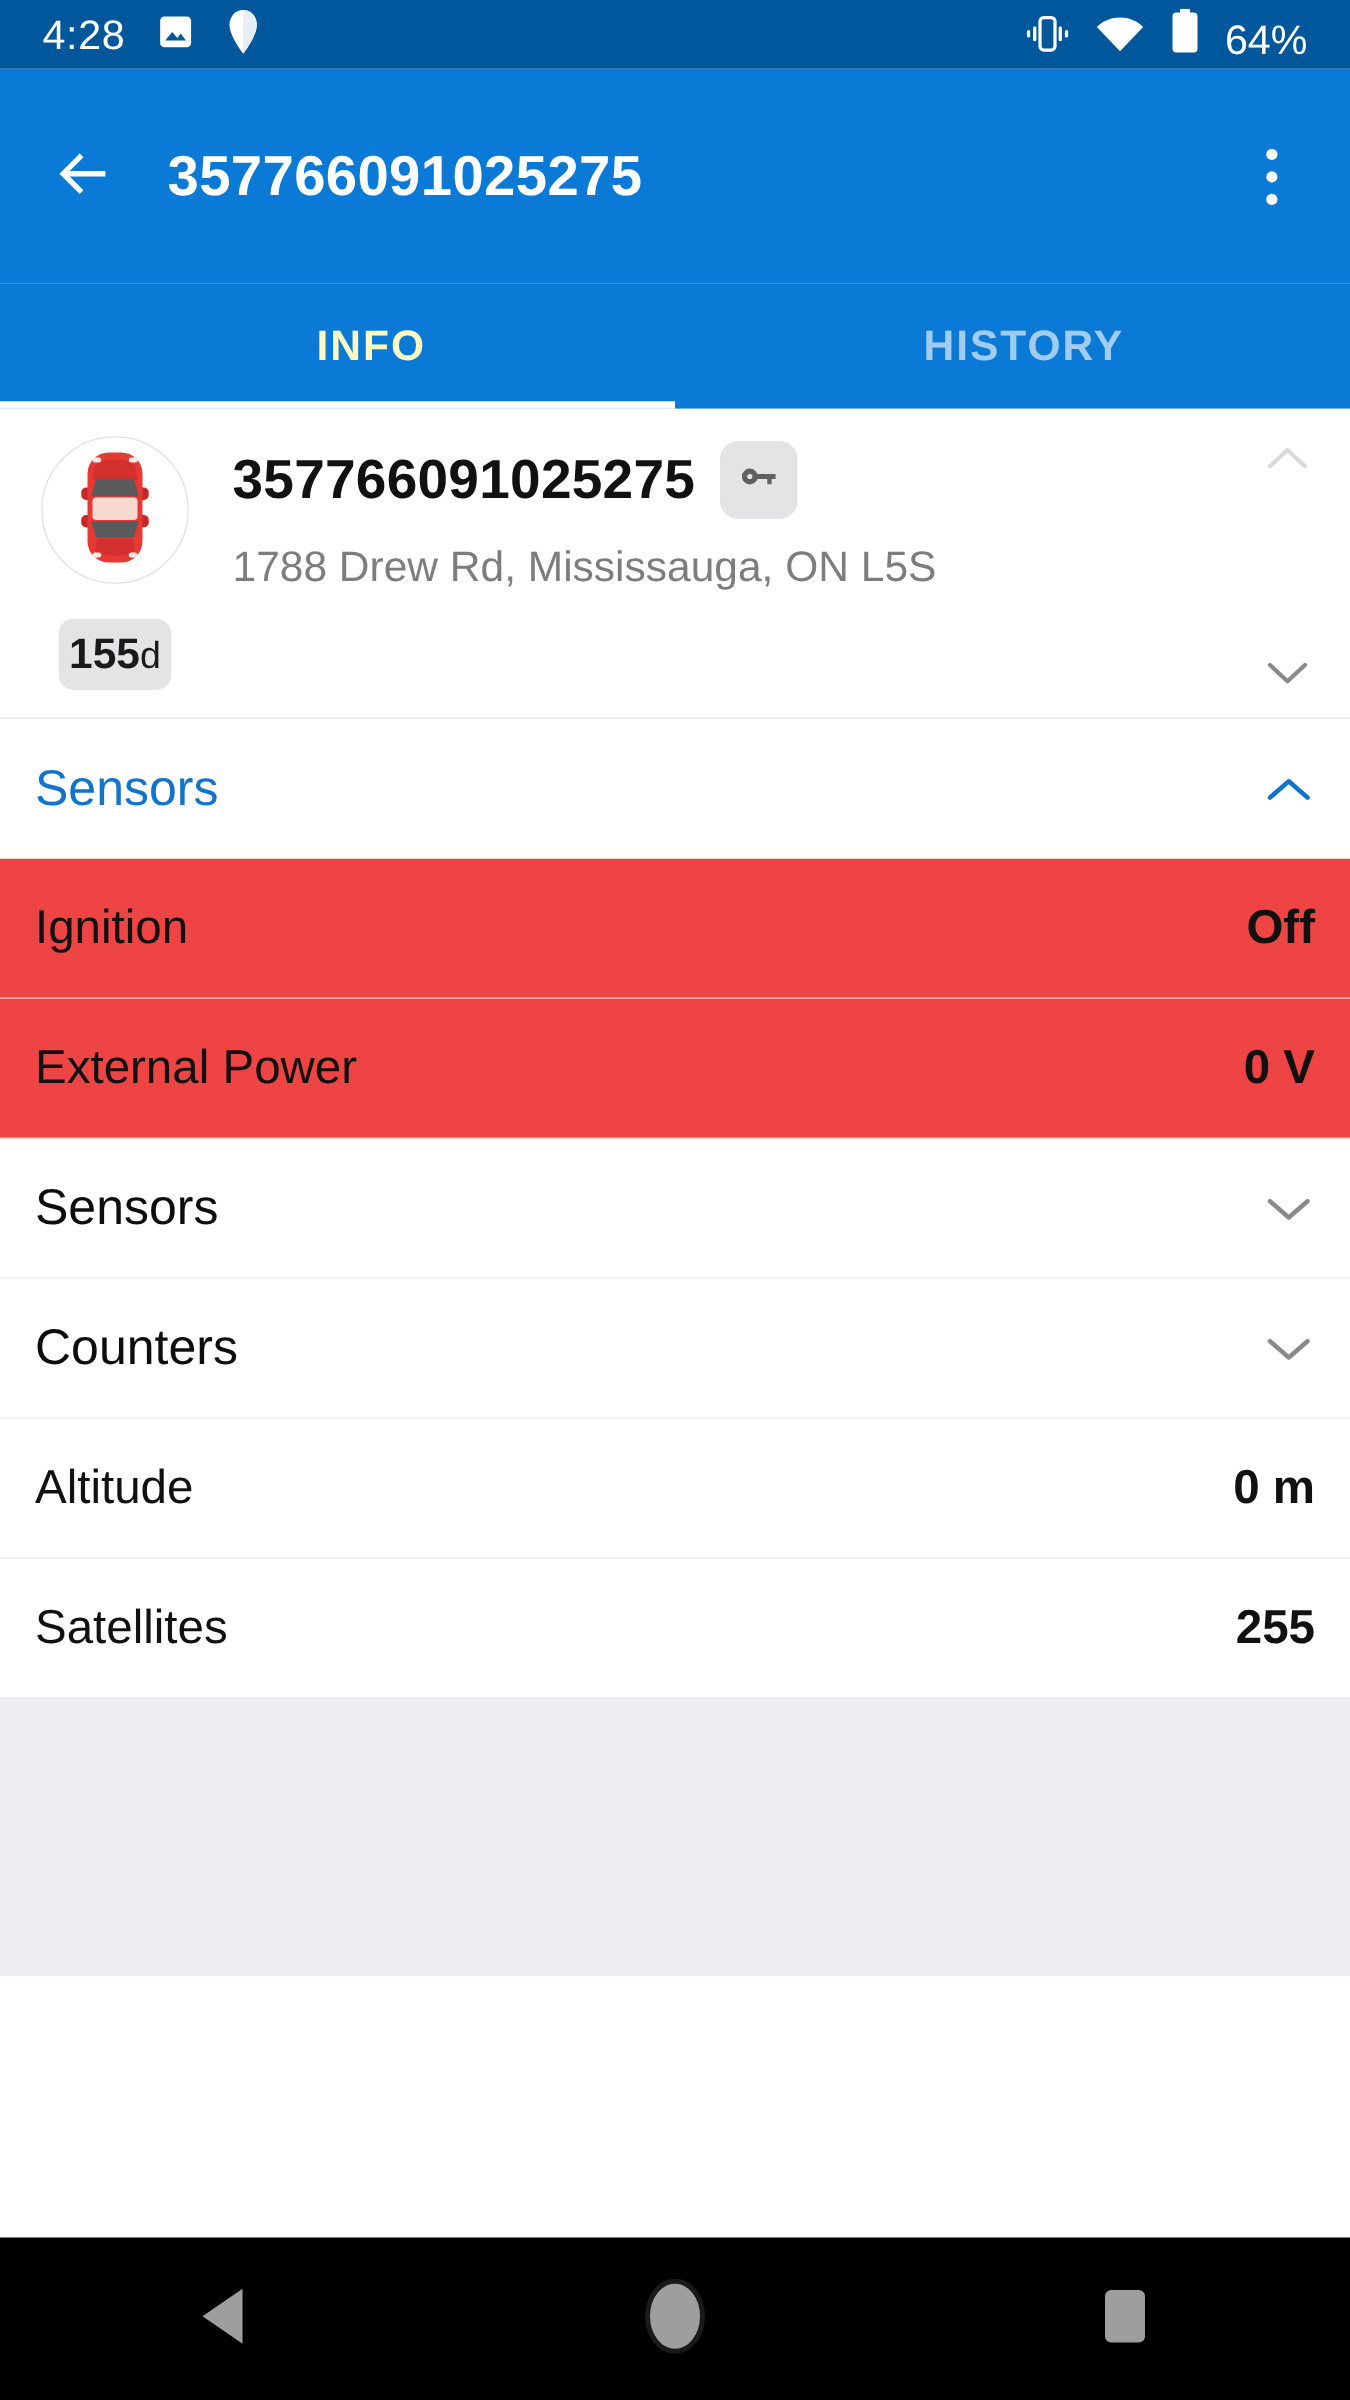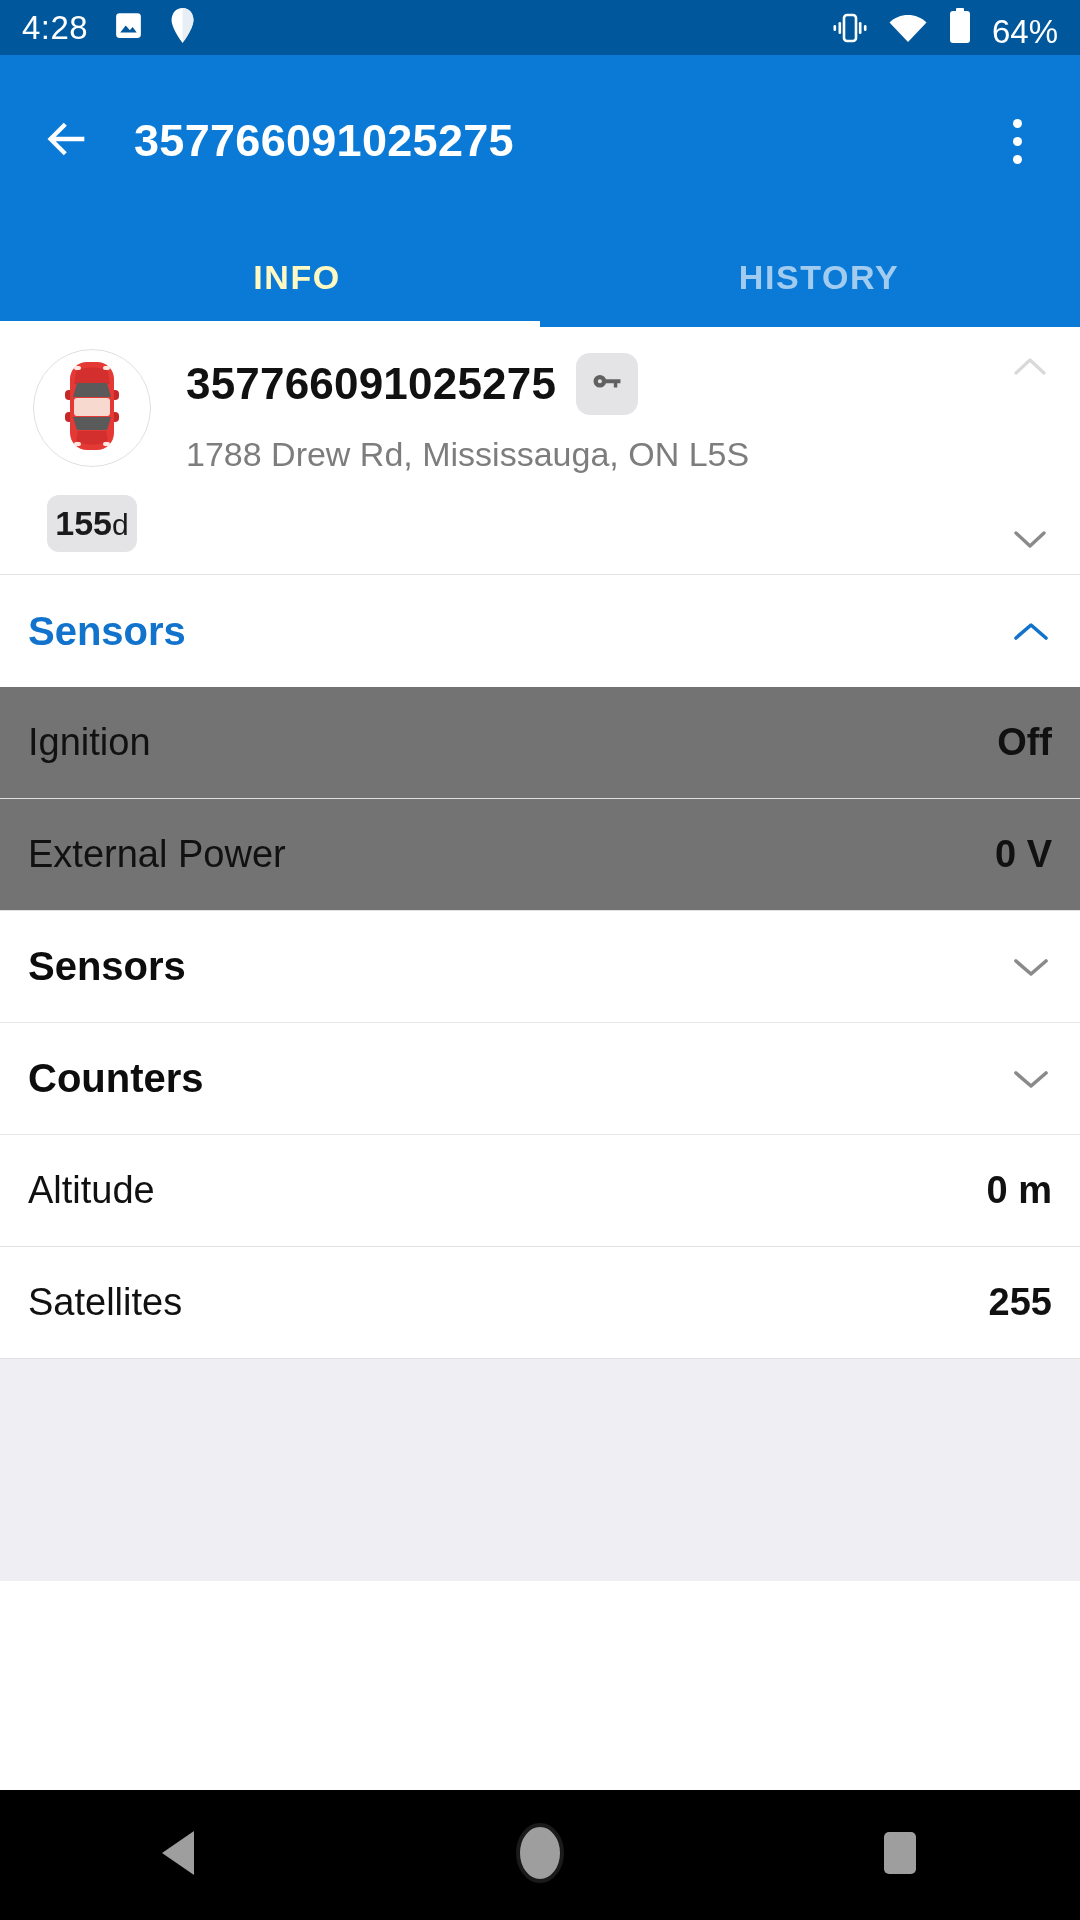--- a/index.html
+++ b/index.html
@@ -7,21 +7,21 @@
   body {
     font-family:"Liberation Sans", sans-serif;
     background:#ffffff;
     overflow:hidden;
     position:relative;
   }
 
   
   .status-bar{
     height:55px; background:#01579B; color:#fff;
-    display:flex; align-items:center; padding:0 22px;
+    display:flex; align-items:center; padding:0 34px;
   }
   .sb-left{ display:flex; align-items:center; gap:24px; }
   .sb-time{ font-size:33px; font-weight:400; letter-spacing:.5px; line-height:1;}
   .sb-right{ margin-left:auto; display:flex; align-items:flex-end; gap:20px; }
   .sb-battery-text{ font-size:33px; font-weight:400; line-height:1;}
   .ic{ display:block; }
 
   
   .appbar{
     background:#0B7AD6; color:#fff;
@@ -98,30 +98,30 @@
   .card-chevron-down{
     position:absolute; right:30px; bottom:18px; cursor:pointer;
   }
 
   
   .section-header{
     height:112px; display:flex; align-items:center; padding:0 28px;
     background:#fff; border-bottom:1px solid #E8E8EA; cursor:pointer;
   }
   .section-header.no-border{ border-bottom:none; }
-  .section-title{ font-size:40px; font-weight:700; }
+  .section-title{ font-size:40px; font-weight:400; }
   .section-title.accent{ color:#1273CC; }
   .section-title.plain{ color:#0d0d0d; }
   .section-chevron{ margin-left:auto; display:flex; align-items:center; }
 
   .data-row{
     height:112px; display:flex; align-items:center; padding:0 28px;
     border-bottom:1px solid #E1E1E4;
   }
-  .data-row.shaded{ background:#737373; }
+  .data-row.shaded{ background:#ef4444; }
   .data-row.plain{ background:#fff; }
   .row-label{ font-size:38px; color:#111; font-weight:400; }
   .row-value{ margin-left:auto; font-size:38px; color:#111; font-weight:700; }
 
   .filler{ background:#EFEFF3; height:222px; }
 
   
   .navbar{
     position:absolute; bottom:0; left:0; width:1080px; height:130px;
     background:#000; display:flex; align-items:center; justify-content:space-around;

